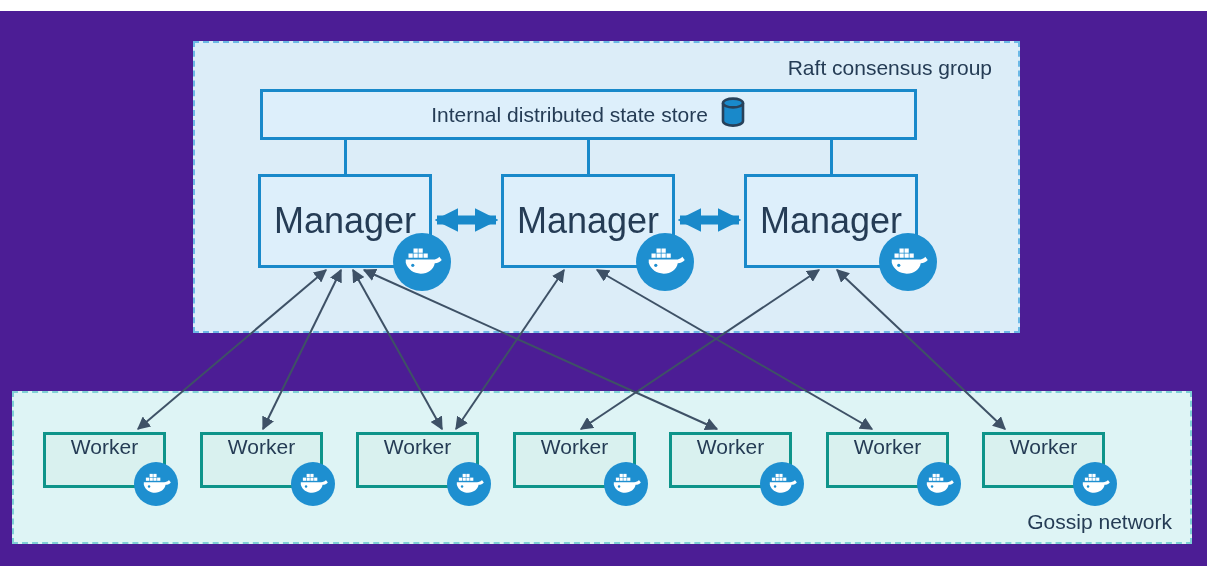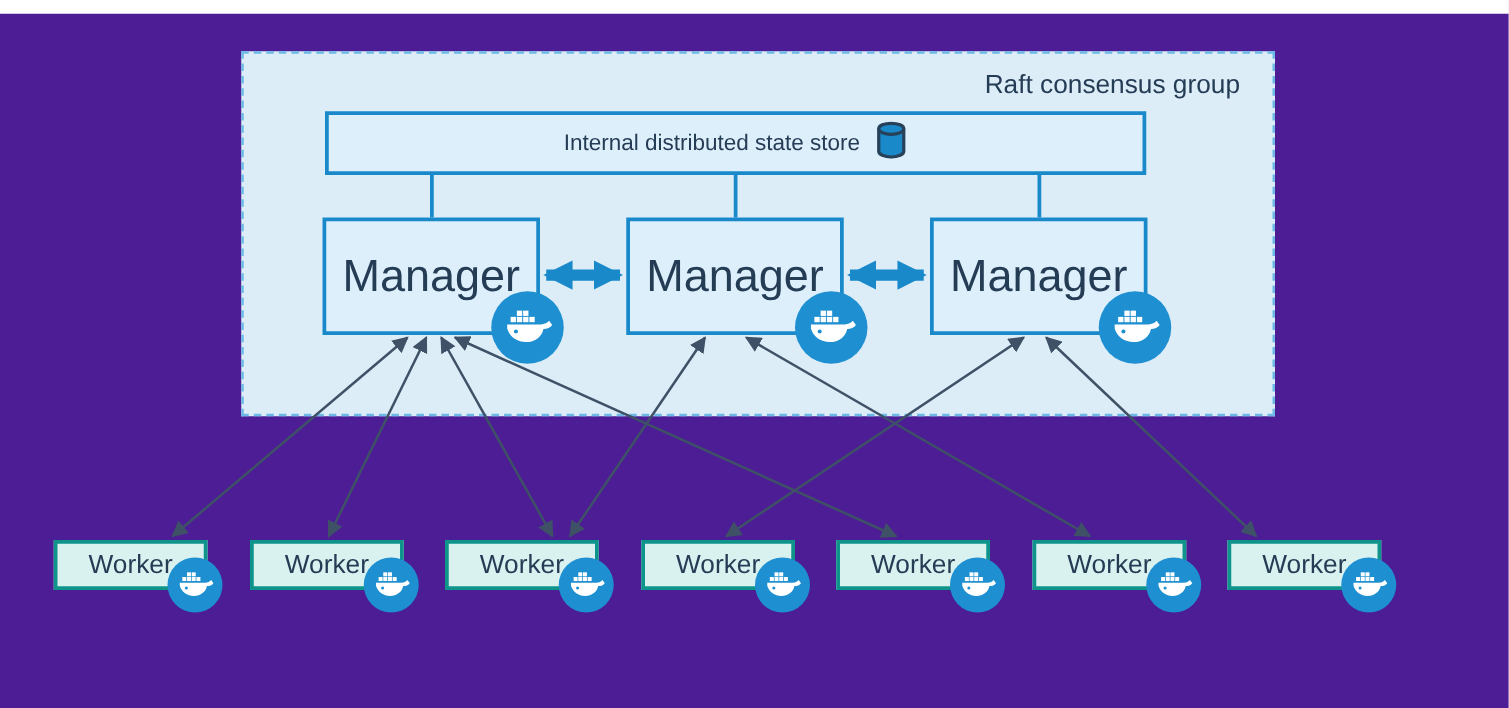--- a/index.html
+++ b/index.html
@@ -49,21 +49,21 @@
   .state-store {
     position: absolute;
     left: 260px; top: 78px;
     width: 657px; height: 51px;
     background: #ddeffb;
     border: 3px solid #1989ca;
     display: flex;
     align-items: center;
     justify-content: center;
     gap: 12px;
-    font-size: 18px;
+    font-size: 21px;
     color: #253c55;
   }
 
   
   .stub {
     position: absolute;
     width: 3px; height: 35px;
     top: 129px;
     background: #1989ca;
   }
@@ -85,25 +85,24 @@
     color: #253c55;
   }
   .manager-1 { left: 258px; }
   .manager-2 { left: 501px; }
   .manager-3 { left: 744px; }
 
   
   .worker {
     position: absolute;
     top: 421px;
-    width: 123px; height: 40px;
+    width: 123px; height: 56px;
     background: #d9f1ef;
     border: 3px solid #0e948a;
     display: flex;
-    align-items: center;
     justify-content: center;
     font-size: 21px;
     color: #253c55;
   }
 
   
   .whale-badge {
     position: absolute;
     border-radius: 50%;
     background: #1e8fd0;
@@ -133,20 +132,23 @@
 </style>
 </head>
 <body>
 
 <div class="canvas">
 
   <div class="raft-group">
     <div class="raft-label">Raft consensus group</div>
   </div>
 
+  <div class="gossip-group">
+    <div class="gossip-label">Gossip network</div>
+  </div>
 
   <div class="stub stub-1"></div>
   <div class="stub stub-2"></div>
   <div class="stub stub-3"></div>
 
   <div class="state-store">
     <span>Internal distributed state store</span>
     <span>
       <svg width="26" height="30" viewBox="0 0 26 30">
         <path d="M3 6 v18 c0 2.6 4.5 4.6 10 4.6 s10 -2 10 -4.6 V6" fill="#1989ca" stroke="#27415a" stroke-width="2.6"></path>

